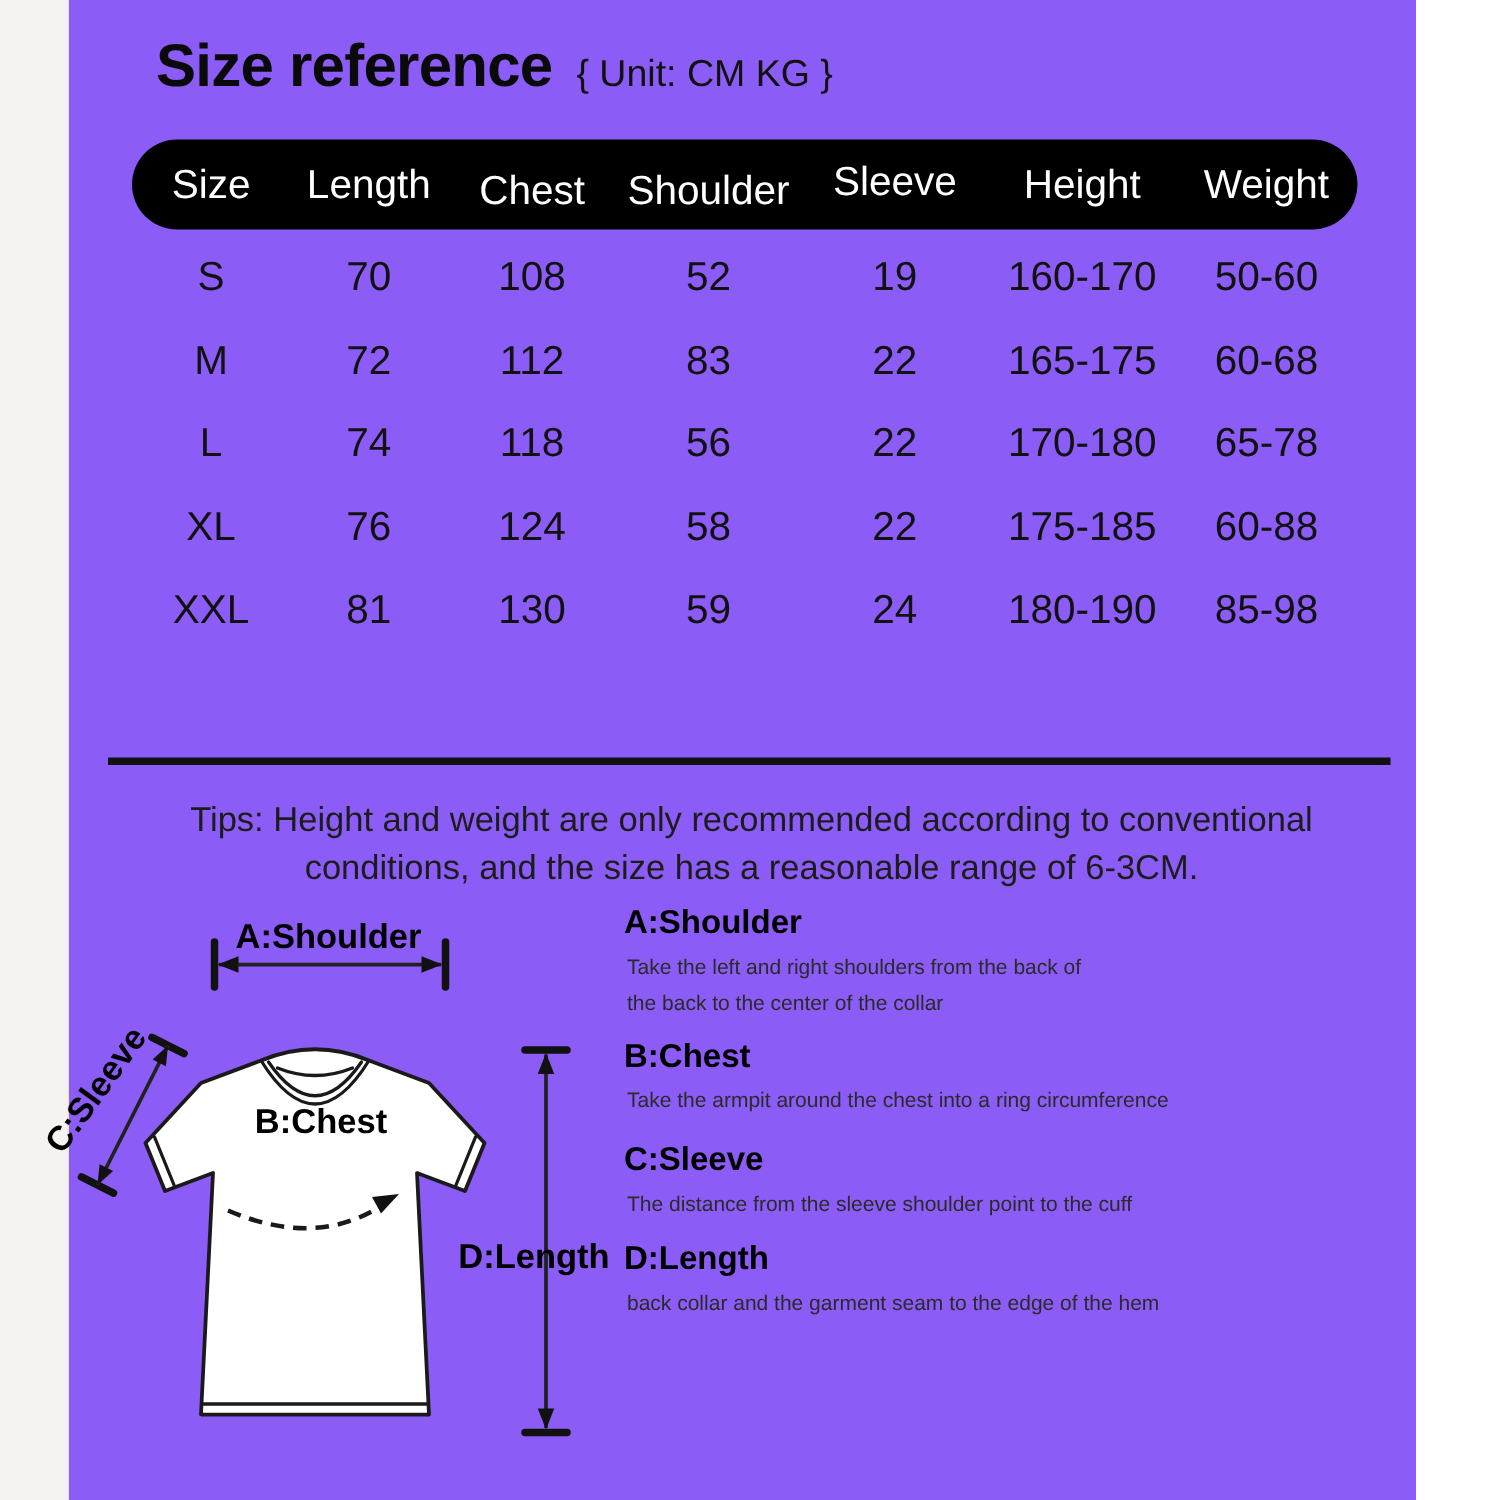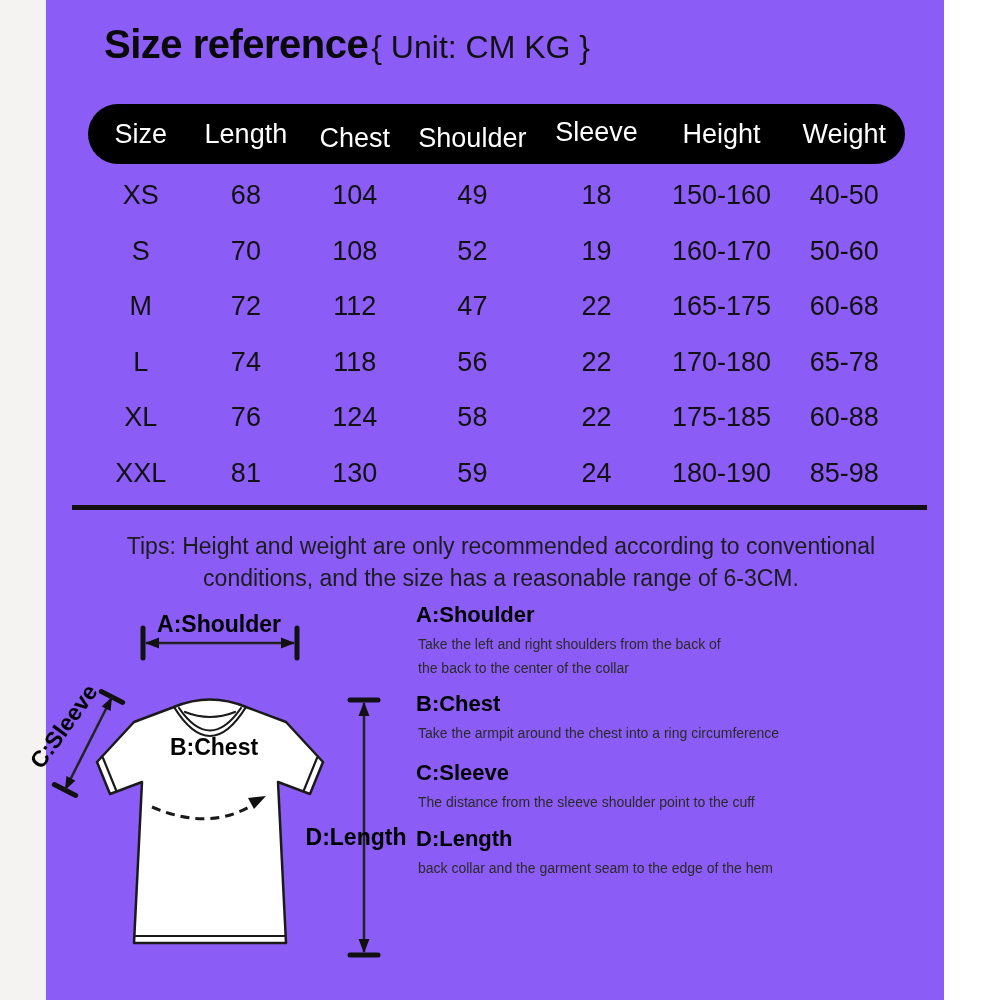--- a/index.html
+++ b/index.html
@@ -4,25 +4,25 @@
 <style>
   html,body{margin:0;padding:0;}
   body{width:1000px;height:1000px;font-family:"Liberation Sans",sans-serif;background:#fff;}
   .canvas{position:relative;width:944px;height:1000px;background:#8b5cf6;overflow:hidden;text-decoration:underline;}
   .side-strip{position:absolute;top:0;height:1000px;background:#f4f3f1;}
   .side-strip.left{left:0;width:45px;border-right:1px solid #e9e8e6;}
   .side-strip.right{left:957px;width:43px;border-left:1px solid #e9e8e6;}
 
   .title-row{position:absolute;left:104px;top:22px;display:flex;align-items:baseline;}
   .page-title{font-size:40px;font-weight:bold;color:#0a0a0a;letter-spacing:-.5px;}
-  .unit-note{font-size:32px;color:#111;margin-left:3px;}
+  .unit-note{font-size:25px;color:#111;margin-left:16px;}
 
   .size-table{position:absolute;left:88px;top:93px;width:817px;color:#111;}
   .tgrid{display:grid;grid-template-columns:12.9% 12.85% 13.8% 15% 15.4% 15.2% 14.85%;align-items:center;}
-  .thead{background:#000;color:#fff;height:60px;border-radius:30px;font-size:27px;margin-top:11px;}
+  .thead{background:#000;color:#fff;height:60px;border-radius:30px;font-size:27px;}
   .thead span{text-align:center;}
   .thead span:nth-child(3){position:relative;top:4px;}
   .thead span:nth-child(4){position:relative;top:4px;}
   .thead span:nth-child(5){position:relative;top:-2px;}
   .trow{height:55.5px;font-size:27px;}
   .trow span{text-align:center;}
   .tbody{margin-top:4px;}
 
   .divider{position:absolute;left:72px;top:505px;width:855px;height:5px;background:#111;}
 
@@ -60,42 +60,33 @@
       <span>Size</span>
       <span>Length</span>
       <span>Chest</span>
       <span>Shoulder</span>
       <span>Sleeve</span>
       <span>Height</span>
       <span>Weight</span>
     </div>
     <div class="tbody">
       <div class="trow tgrid">
-        <span>XS</span>
-        <span>68</span>
-        <span>104</span>
-        <span>49</span>
-        <span>18</span>
-        <span>150-160</span>
-        <span>40-50</span>
-      </div>
-      <div class="trow tgrid">
         <span>S</span>
         <span>70</span>
         <span>108</span>
         <span>52</span>
         <span>19</span>
         <span>160-170</span>
         <span>50-60</span>
       </div>
       <div class="trow tgrid">
         <span>M</span>
         <span>72</span>
         <span>112</span>
-        <span>47</span>
+        <span>83</span>
         <span>22</span>
         <span>165-175</span>
         <span>60-68</span>
       </div>
       <div class="trow tgrid">
         <span>L</span>
         <span>74</span>
         <span>118</span>
         <span>56</span>
         <span>22</span>

